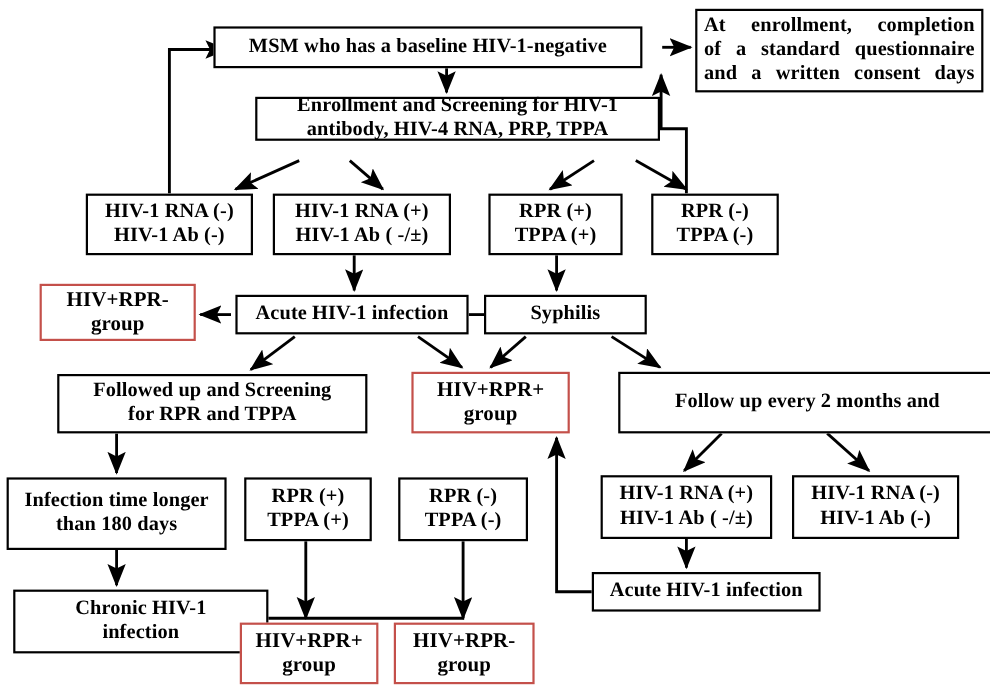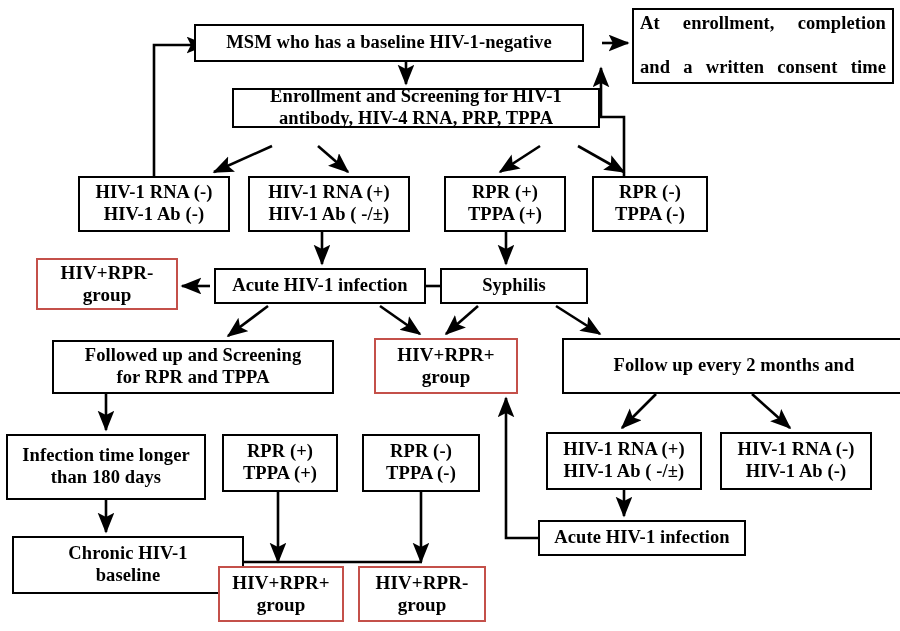--- a/index.html
+++ b/index.html
@@ -124,22 +124,22 @@
   <div class="node fs18" style="left:232px; top:88px; width:368px; height:40px;">
     <span class="txt">
       <span>Enrollment and Screening for HIV-1</span><br>
       <span>antibody, HIV-4 RNA, PRP, TPPA</span>
     </span>
   </div>
 
   <div class="node fs18 justified" style="left:632px; top:8px; width:262px; height:76px;">
     <span class="txt">
       <span>At enrollment, completion</span><br>
-      <br>
-      <span>and a written consent time</span>
+      <span>of a standard questionnaire</span><br>
+      <span>and a written consent days</span>
     </span>
   </div>
 
   <div class="node fs18" style="left:78px; top:176px; width:152px; height:56px;">
     <span class="txt">
       <span>HIV-1 RNA (-)</span><br>
       <span>HIV-1 Ab (-)</span>
     </span>
   </div>
 
@@ -230,21 +230,21 @@
   <div class="node fs18" style="left:720px; top:432px; width:152px; height:58px;">
     <span class="txt">
       <span>HIV-1 RNA (-)</span><br>
       <span>HIV-1 Ab (-)</span>
     </span>
   </div>
 
   <div class="node fs18" style="left:12px; top:536px; width:232px; height:58px;">
     <span class="txt">
       <span>Chronic HIV-1</span><br>
-      <span>baseline</span>
+      <span>infection</span>
     </span>
   </div>
 
   <div class="node fs18" style="left:538px; top:520px; width:208px; height:36px;">
     <span class="txt">Acute HIV-1 infection</span>
   </div>
 
   <div class="node red fs17" style="left:218px; top:566px; width:126px; height:56px;">
     <span class="txt">
       <span>HIV+RPR+</span><br>

